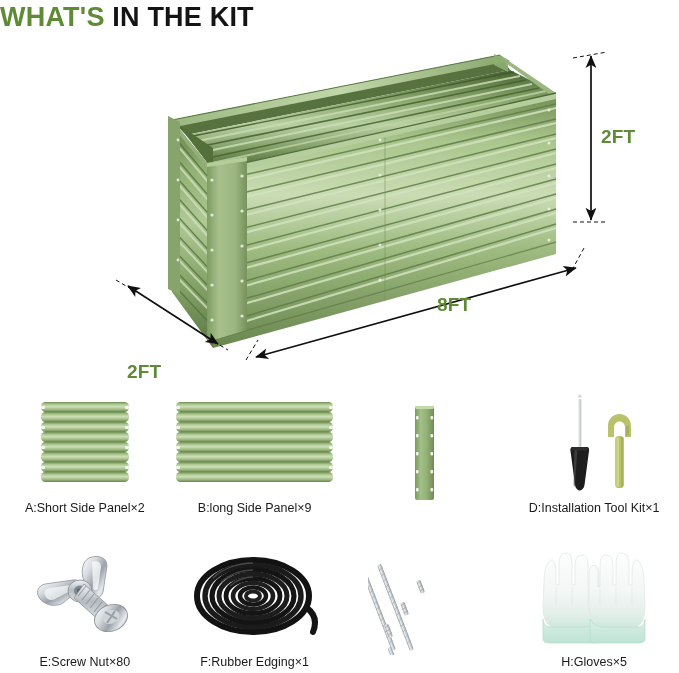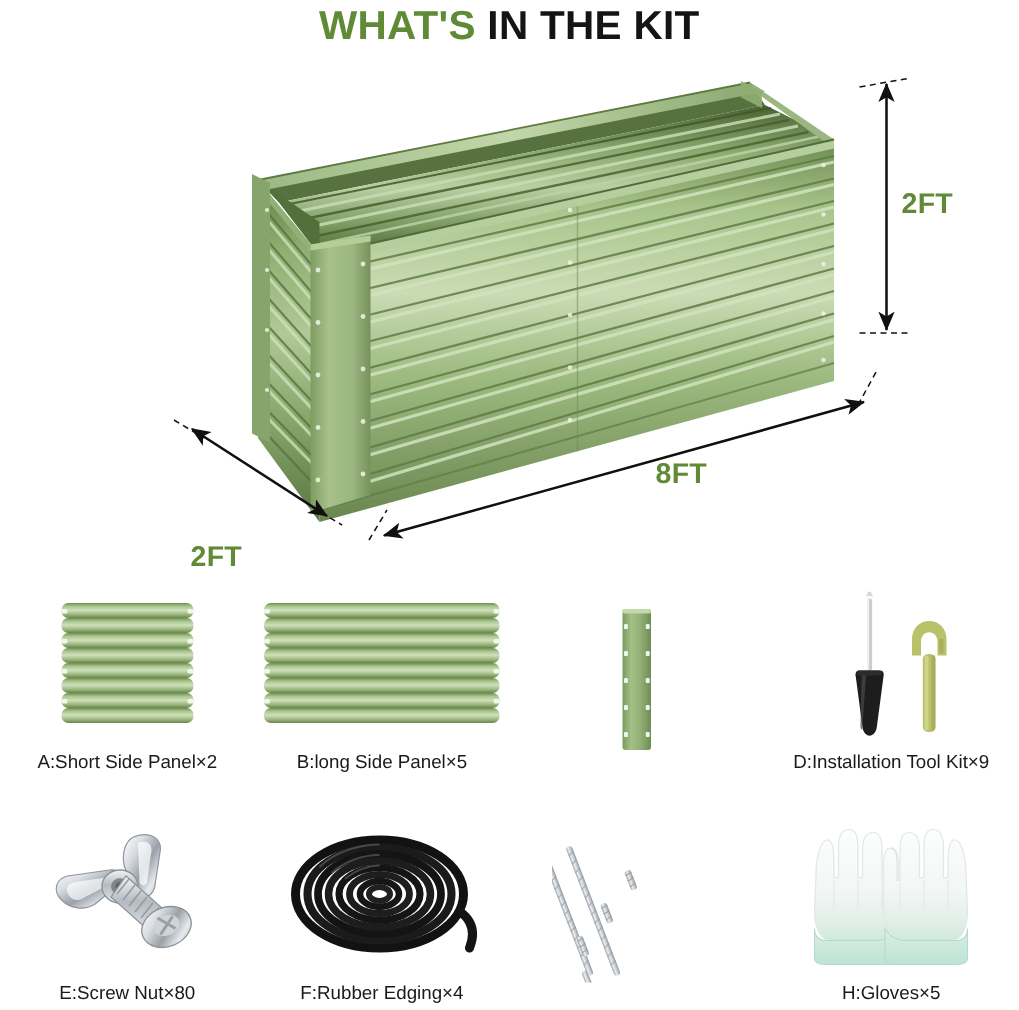--- a/index.html
+++ b/index.html
@@ -16,21 +16,20 @@
     font-family: "Liberation Sans", sans-serif;
     -webkit-font-smoothing: antialiased;
   }
 
   
   #title-bar {
     position: absolute;
     top: 2px;
     left: 0;
     width: 679px;
-    text-align: center;
     font-size: 27px;
     font-weight: bold;
     letter-spacing: 0.2px;
     white-space: nowrap;
   }
   #title-green { color: #5f8b36; }
   #title-black { color: #141414; }
 
   
   #hero {
@@ -43,21 +42,21 @@
   #hero svg { display: block; }
 
   .dim-label {
     position: absolute;
     color: #5f8b36;
     font-size: 19px;
     font-weight: bold;
     letter-spacing: 0.2px;
   }
   #dim-height { top: 96px;  left: 601px; }
-  #dim-length { top: 276px; left: 437px; }
+  #dim-length { top: 264px; left: 437px; }
   #dim-depth  { top: 331px; left: 127px; }
 
   
   .parts-row {
     position: absolute;
     left: 0;
     width: 679px;
     display: flex;
   }
   #row-1 { top: 388px; height: 130px; }
@@ -359,21 +358,21 @@
           <rect x="4" y="29" width="4" height="3" rx="1"></rect>
           <rect x="4" y="49" width="4" height="3" rx="1"></rect>
           <rect x="4" y="69" width="4" height="3" rx="1"></rect>
           <rect x="157" y="9" width="4" height="3" rx="1"></rect>
           <rect x="157" y="29" width="4" height="3" rx="1"></rect>
           <rect x="157" y="49" width="4" height="3" rx="1"></rect>
           <rect x="157" y="69" width="4" height="3" rx="1"></rect>
         </g>
       </svg>
     </div>
-    <div class="part-label">B:long Side Panel×5</div>
+    <div class="part-label">B:long Side Panel×9</div>
   </div>
 
   <div class="part-cell">
     <div class="part-art">
       <svg width="46" height="98" viewBox="0 0 46 98">
         <defs>
           <linearGradient id="pnlC" x1="0" y1="0" x2="1" y2="0">
             <stop offset="0%" stop-color="#7a9a5c"></stop>
             <stop offset="30%" stop-color="#a3c087"></stop>
             <stop offset="62%" stop-color="#93b176"></stop>
@@ -418,21 +417,21 @@
                    L89,44 L89,34.5 C89,31 86.6,28.5 83.5,28.5
                    C80.4,28.5 78,31 78,34.5 L78,44 L72,44 Z" fill="#b9c16b"></path>
           <rect x="79.2" y="43" width="8.6" height="52" rx="3.6" fill="#b9c16b"></rect>
           <rect x="80.4" y="44" width="2.6" height="50" rx="1.3" fill="#d3d98f" opacity=".8"></rect>
           <path d="M87.4,44 L87.4,93 C86.4,94.4 85,94.4 85,93 L85,44 Z" fill="#9aa353" opacity=".6"></path>
           <path d="M93,33 L93,42.6 L90,42.6 L90,33 C90,29.4 87.3,26.8 83.5,26.8
                    C87,26.8 90,29.6 90,33 Z" fill="#9aa353" opacity=".55"></path>
         </g>
       </svg>
     </div>
-    <div class="part-label">D:Installation Tool Kit×9</div>
+    <div class="part-label">D:Installation Tool Kit×1</div>
   </div>
 </div>
 
 <div class="parts-row" id="row-2">
 
   <div class="part-cell">
     <div class="part-art">
       <svg width="120" height="96" viewBox="0 0 120 96">
         <defs>
           <linearGradient id="chromeA" x1="0" y1="0" x2="1" y2="1">
@@ -502,21 +501,21 @@
 
         <g fill="none" stroke="#6e6e6e" stroke-width="1.3" opacity=".55">
           <path d="M24,30 C34,20 50,15 64,15"></path>
           <path d="M32,34 C41,26 53,22 64,22"></path>
           <path d="M41,38 C48,32 57,29 64,29"></path>
         </g>
 
         <path d="M118,60 C126,66 128,74 124,84" fill="none" stroke="#141414" stroke-width="6" stroke-linecap="round"></path>
       </svg>
     </div>
-    <div class="part-label">F:Rubber Edging×4</div>
+    <div class="part-label">F:Rubber Edging×1</div>
   </div>
 
   <div class="part-cell">
     <div class="part-art">
       <svg width="112" height="96" viewBox="0 0 112 96">
         <defs>
           <linearGradient id="rodG" x1="0" y1="0" x2="1" y2="0">
             <stop offset="0%" stop-color="#9ba2a8"></stop>
             <stop offset="35%" stop-color="#eceef0"></stop>
             <stop offset="65%" stop-color="#c4c9cd"></stop>

